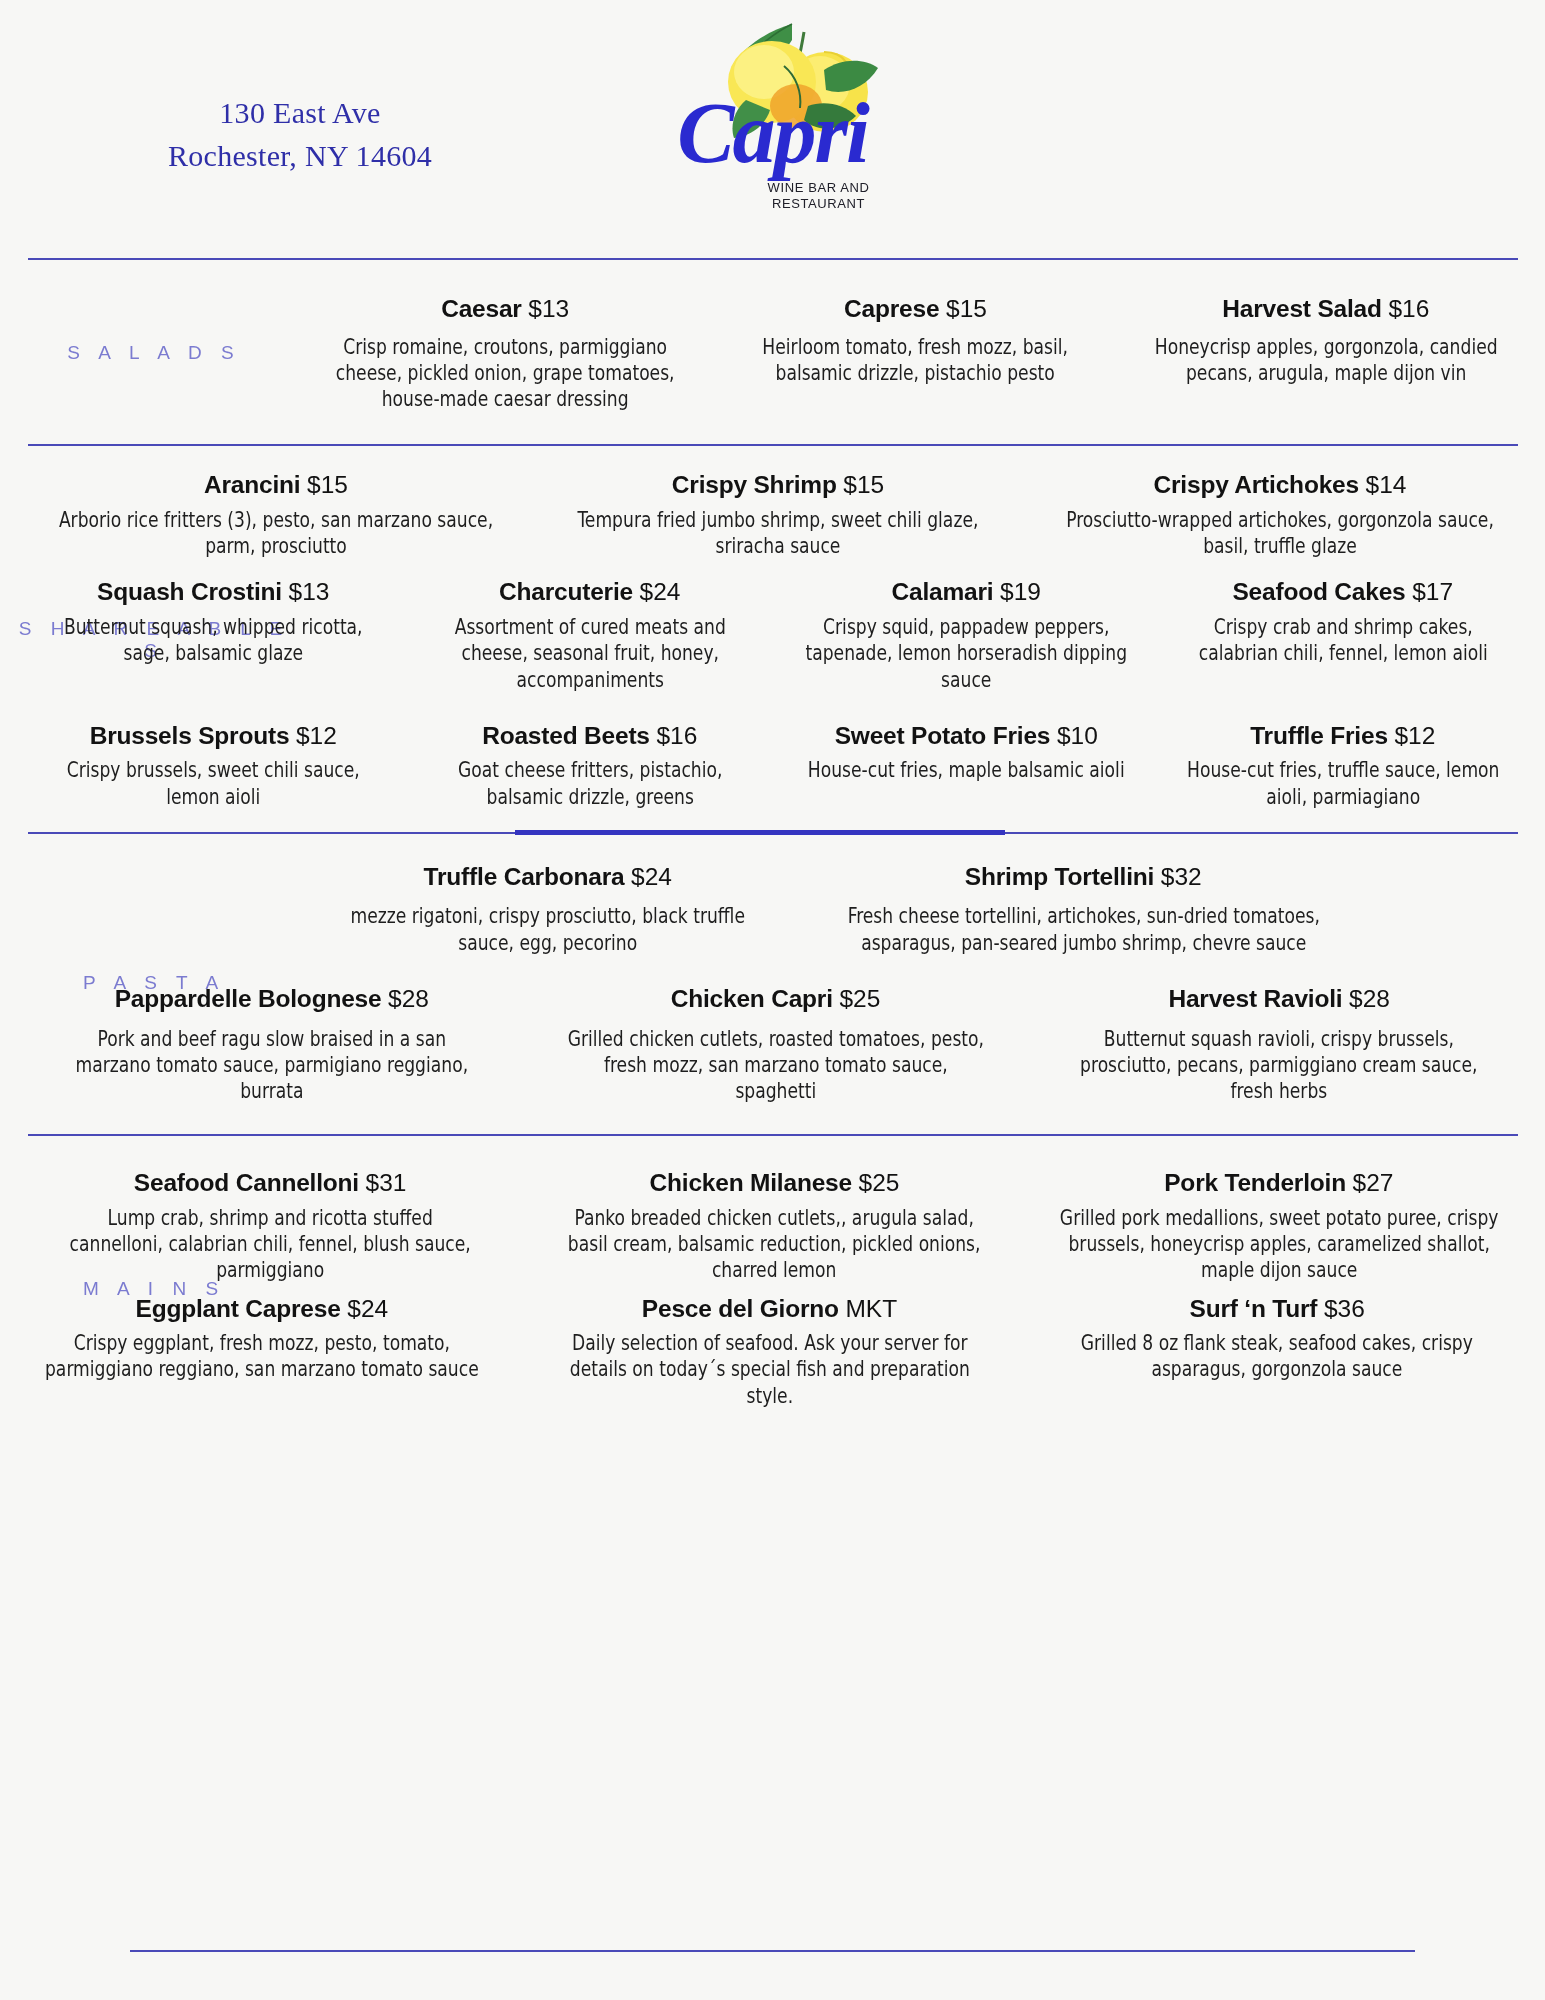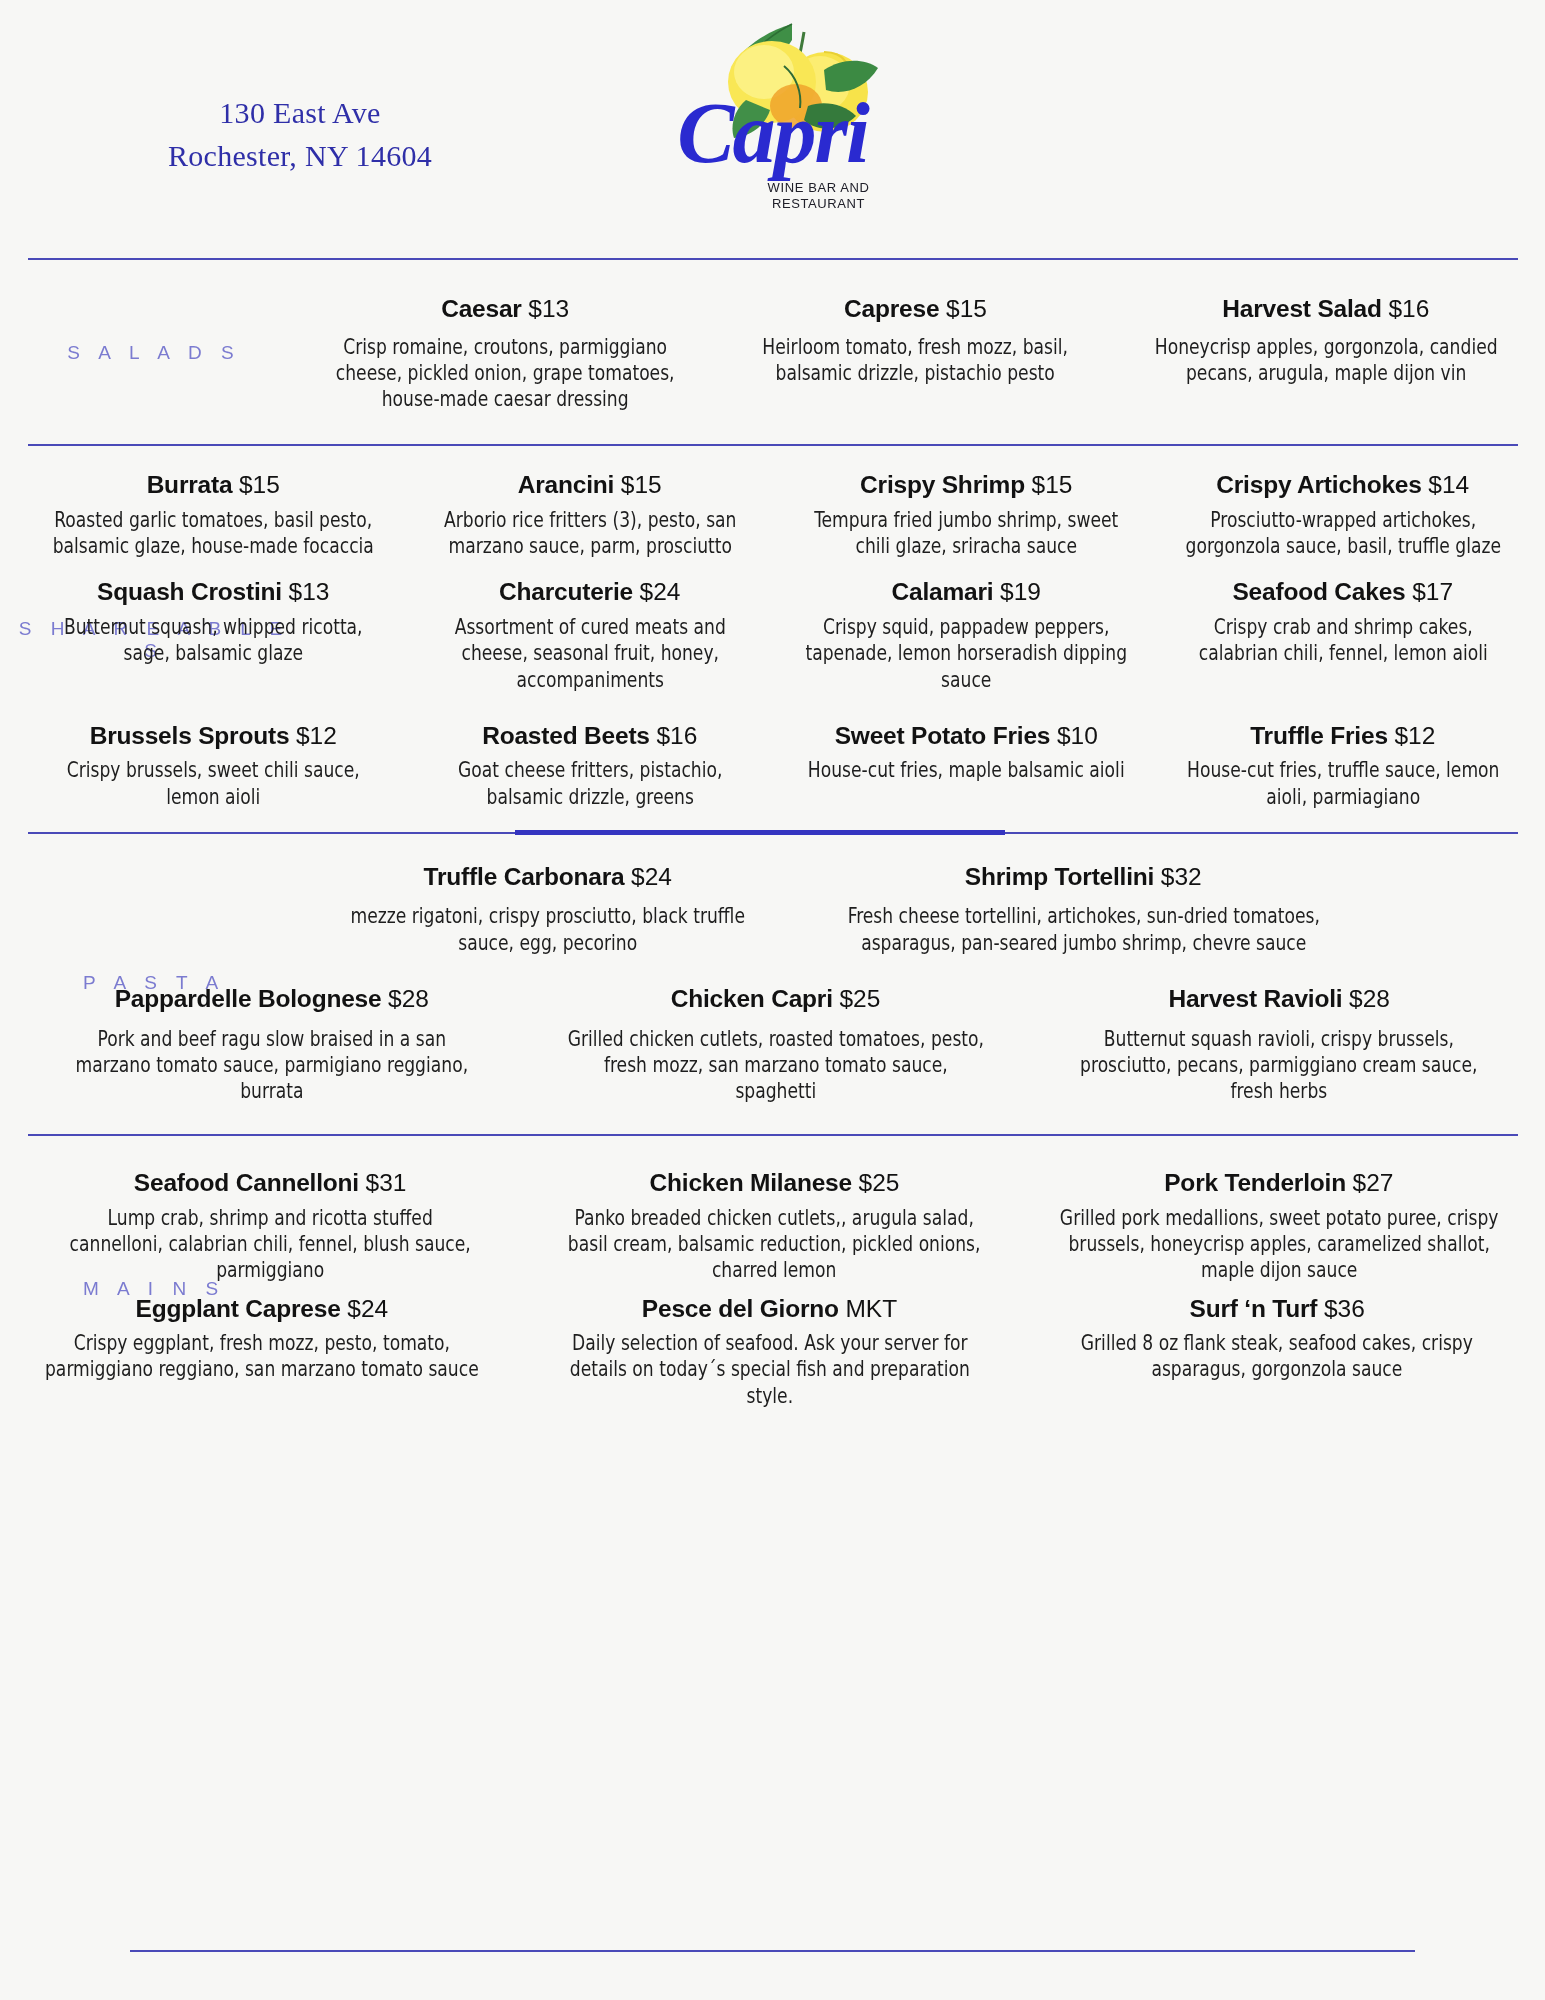--- a/index.html
+++ b/index.html
@@ -256,27 +256,20 @@
     <div class="rule" style="width:1490px;"></div>
   </div>
 
   <div class="section shareables" style="margin-top:24px;">
     <div class="section-label">S H A R E A B L E S</div>
     <div class="section-body" style="margin-left:-275px;">
 
       <div class="row">
         <div class="item">
           <div class="item-title">
-            <span>Burrata</span>
-            <span class="price">$15</span>
-          </div>
-          <div class="item-desc">Roasted garlic tomatoes, basil pesto, balsamic glaze, house-made focaccia</div>
-        </div>
-        <div class="item">
-          <div class="item-title">
             <span>Arancini</span>
             <span class="price">$15</span>
           </div>
           <div class="item-desc">Arborio rice fritters (3), pesto, san marzano sauce, parm, prosciutto</div>
         </div>
         <div class="item">
           <div class="item-title">
             <span>Crispy Shrimp</span>
             <span class="price">$15</span>
           </div>

